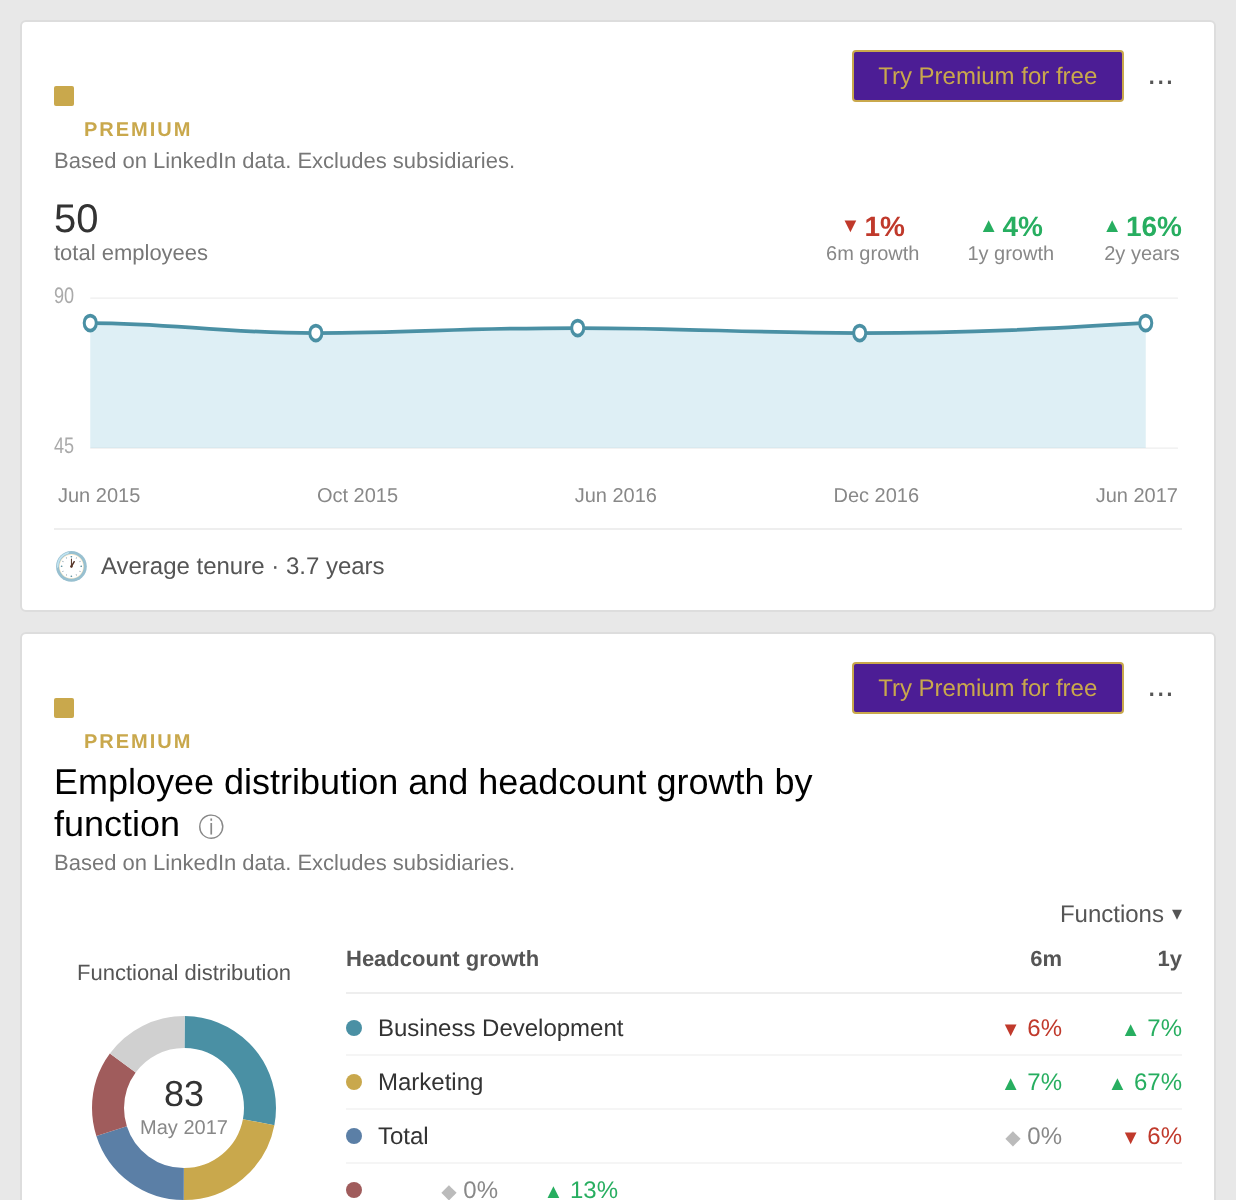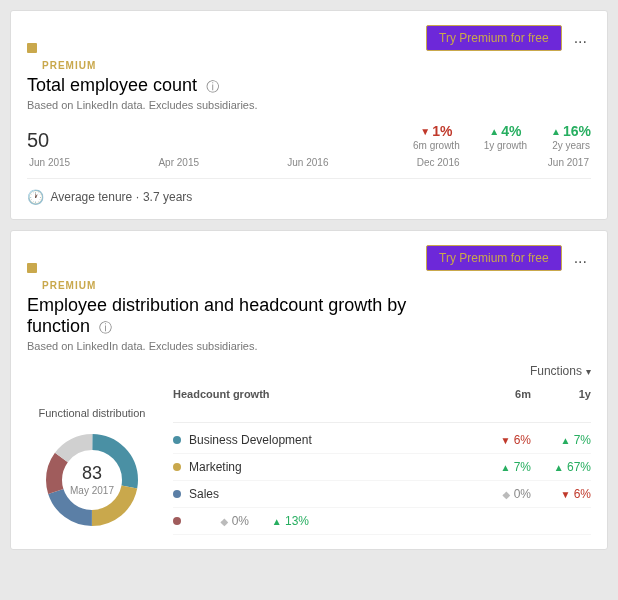--- a/index.html
+++ b/index.html
@@ -57,21 +57,21 @@
       margin-bottom: 12px;
     }
     .header-actions {
       display: flex;
       align-items: center;
       gap: 8px;
       flex-shrink: 0;
     }
     .premium-btn {
       border: 1px solid #c9a84c;
-      background: #6d28d9;
+      background: #4c1d95;
       color: #c9a84c;
       padding: 5px 12px;
       font-size: 12px;
       border-radius: 2px;
       cursor: pointer;
       white-space: nowrap;
     }
     .more-btn {
       background: none;
       border: none;
@@ -191,21 +191,21 @@
     }
     
     .table-section {
       flex: 1;
     }
     .table-header {
       display: flex;
       font-size: 11px;
       color: #555;
       font-weight: 600;
-      padding-bottom: 22px;
+      padding-bottom: 10px;
       border-bottom: 1px solid #eee;
       margin-bottom: 4px;
     }
     .th-name { flex: 1; }
     .th-6m { width: 60px; text-align: right; }
     .th-1y { width: 60px; text-align: right; }
     .table-row-item {
       display: flex;
       align-items: center;
       padding: 6px 0;
@@ -243,35 +243,32 @@
 </head>
 <body>
 
 <div class="card">
   <div class="card-header">
     <div class="title-area">
       <div class="premium-label">
         <span class="premium-icon"></span>
         <span class="premium-text">PREMIUM</span>
       </div>
-      <div class="card-title">
-        <span>Total employee count</span>
-        <span style="font-size:13px;color:#888;margin-left:4px;">ⓘ</span>
-      </div>
       <div class="card-subtitle">Based on LinkedIn data. Excludes subsidiaries.</div>
     </div>
     <div class="header-actions">
       <button class="premium-btn">Try Premium for free</button>
       <button class="more-btn">...</button>
     </div>
   </div>
 
   <div class="stats-row">
     <div class="stat-main">
       <div class="number">50</div>
+      <div class="label">total employees</div>
     </div>
     <div class="growth-stats">
       <div class="growth-item">
         <div class="growth-value down">
           <span class="triangle-down">▼</span>
           <span>1%</span>
         </div>
         <div class="growth-label">6m growth</div>
       </div>
       <div class="growth-item">
@@ -284,23 +281,43 @@
       <div class="growth-item">
         <div class="growth-value up">
           <span class="triangle-up">▲</span>
           <span>16%</span>
         </div>
         <div class="growth-label">2y years</div>
       </div>
     </div>
   </div>
 
+  <div class="chart-area">
+    <svg class="chart-svg" viewBox="0 0 560 80" preserveAspectRatio="none">
+
+      <text x="0" y="10" font-size="9" fill="#aaa">90</text>
+      <text x="0" y="70" font-size="9" fill="#aaa">45</text>
+
+      <line x1="18" y1="8" x2="558" y2="8" stroke="#eee" stroke-width="0.5"></line>
+      <line x1="18" y1="68" x2="558" y2="68" stroke="#eee" stroke-width="0.5"></line>
+
+      <path d="M18,18 C60,18 80,22 130,22 C180,22 200,20 260,20 C320,20 340,22 400,22 C460,22 500,20 542,18 L542,68 L18,68 Z" fill="rgba(173,216,230,0.4)"></path>
+
+      <path d="M18,18 C60,18 80,22 130,22 C180,22 200,20 260,20 C320,20 340,22 400,22 C460,22 500,20 542,18" fill="none" stroke="#4a90a4" stroke-width="1.5"></path>
+
+      <circle cx="18" cy="18" r="3" fill="#fff" stroke="#4a90a4" stroke-width="1.5"></circle>
+      <circle cx="130" cy="22" r="3" fill="#fff" stroke="#4a90a4" stroke-width="1.5"></circle>
+      <circle cx="260" cy="20" r="3" fill="#fff" stroke="#4a90a4" stroke-width="1.5"></circle>
+      <circle cx="400" cy="22" r="3" fill="#fff" stroke="#4a90a4" stroke-width="1.5"></circle>
+      <circle cx="542" cy="18" r="3" fill="#fff" stroke="#4a90a4" stroke-width="1.5"></circle>
+    </svg>
+  </div>
   <div class="chart-labels">
     <span>Jun 2015</span>
-    <span>Apr 2015</span>
+    <span>Oct 2015</span>
     <span>Jun 2016</span>
     <span>Dec 2016</span>
     <span>Jun 2017</span>
   </div>
 
   <div class="tenure-row">
     <span style="font-size:14px;color:#777;">🕐</span>
     <span>Average tenure · 3.7 years</span>
   </div>
 </div>
@@ -382,21 +399,21 @@
           <span>7%</span>
         </span>
         <span class="row-1y val-up">
           <span class="triangle-up">▲</span>
           <span>67%</span>
         </span>
       </div>
 
       <div class="table-row-item">
         <span class="row-dot" style="background:#5b7fa6;"></span>
-        <span class="row-name">Sales</span>
+        <span class="row-name">Total</span>
         <span class="row-6m val-neutral">
           <span class="triangle-neutral">◆</span>
           <span>0%</span>
         </span>
         <span class="row-1y val-down">
           <span class="triangle-down">▼</span>
           <span>6%</span>
         </span>
       </div>
 

